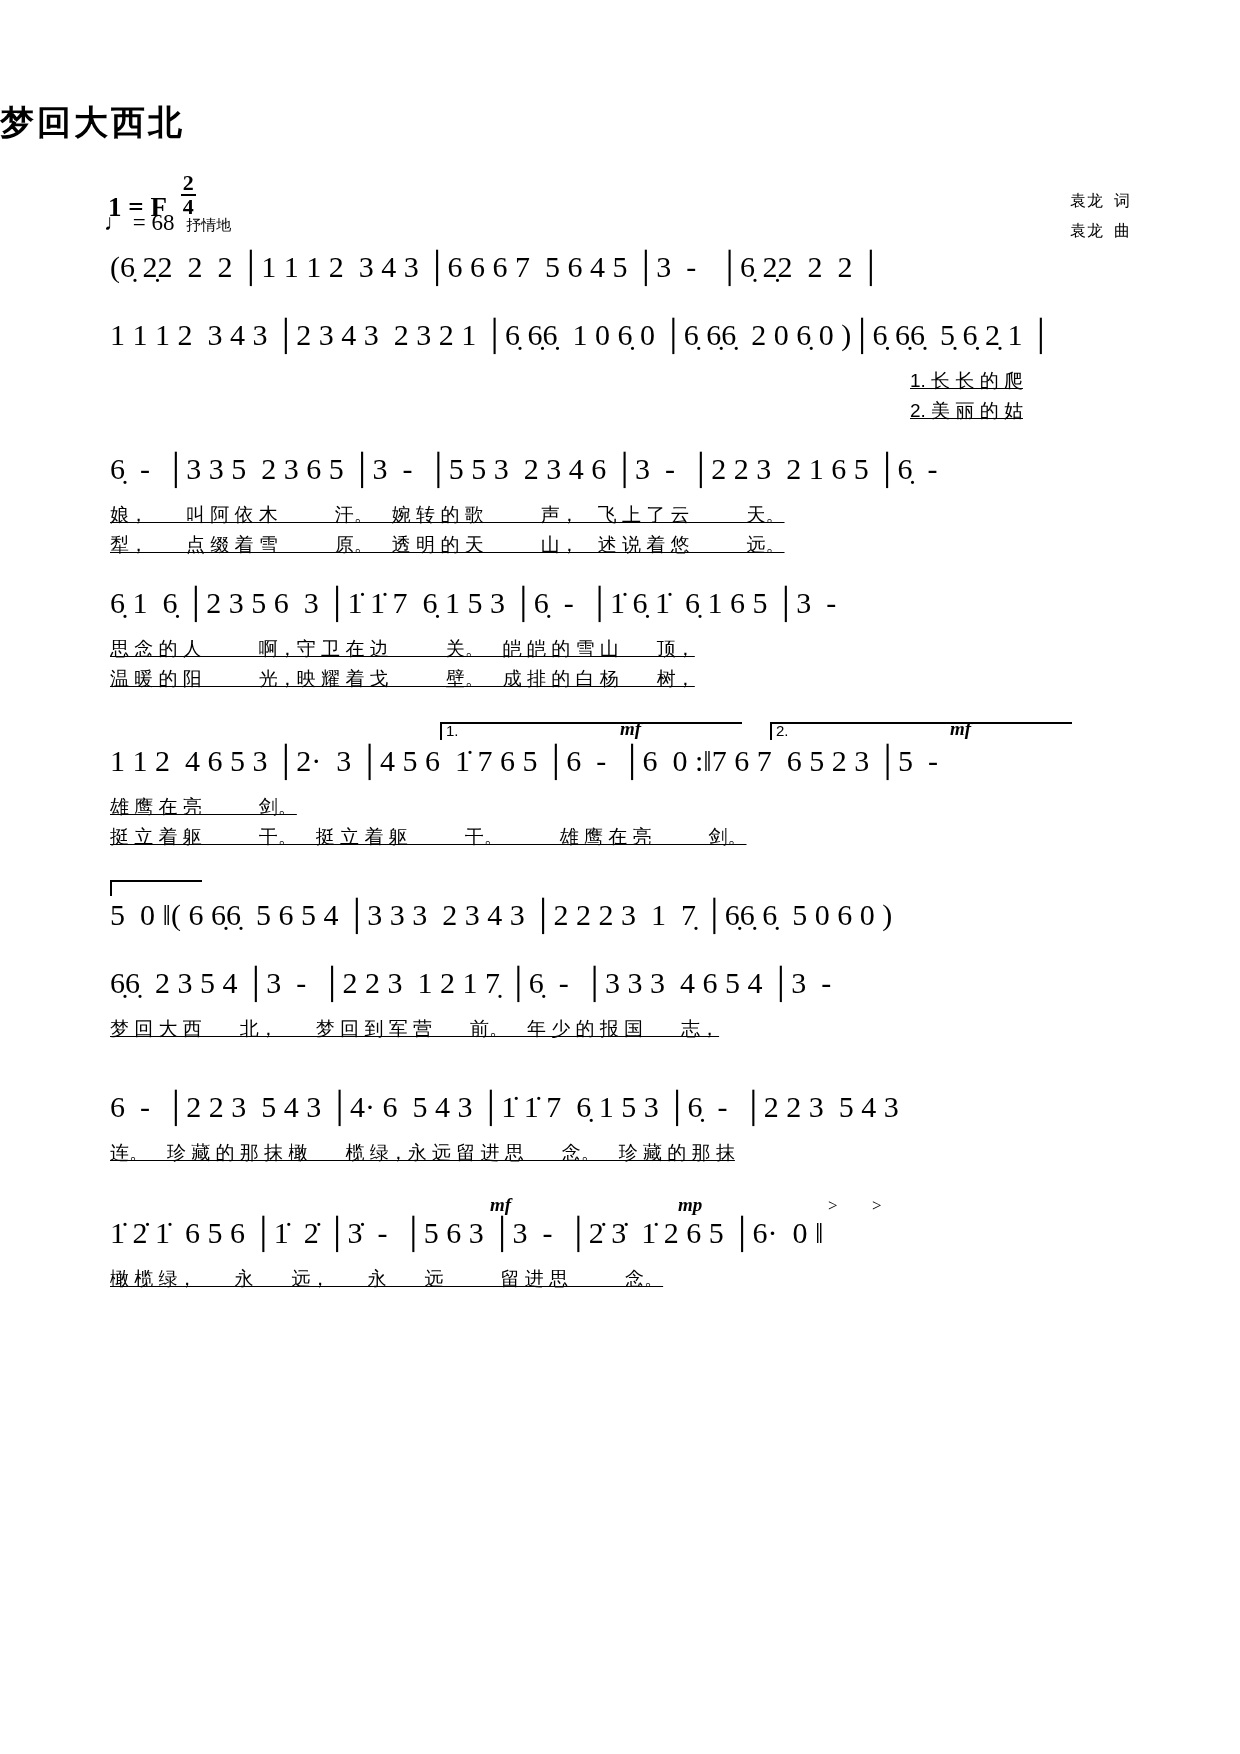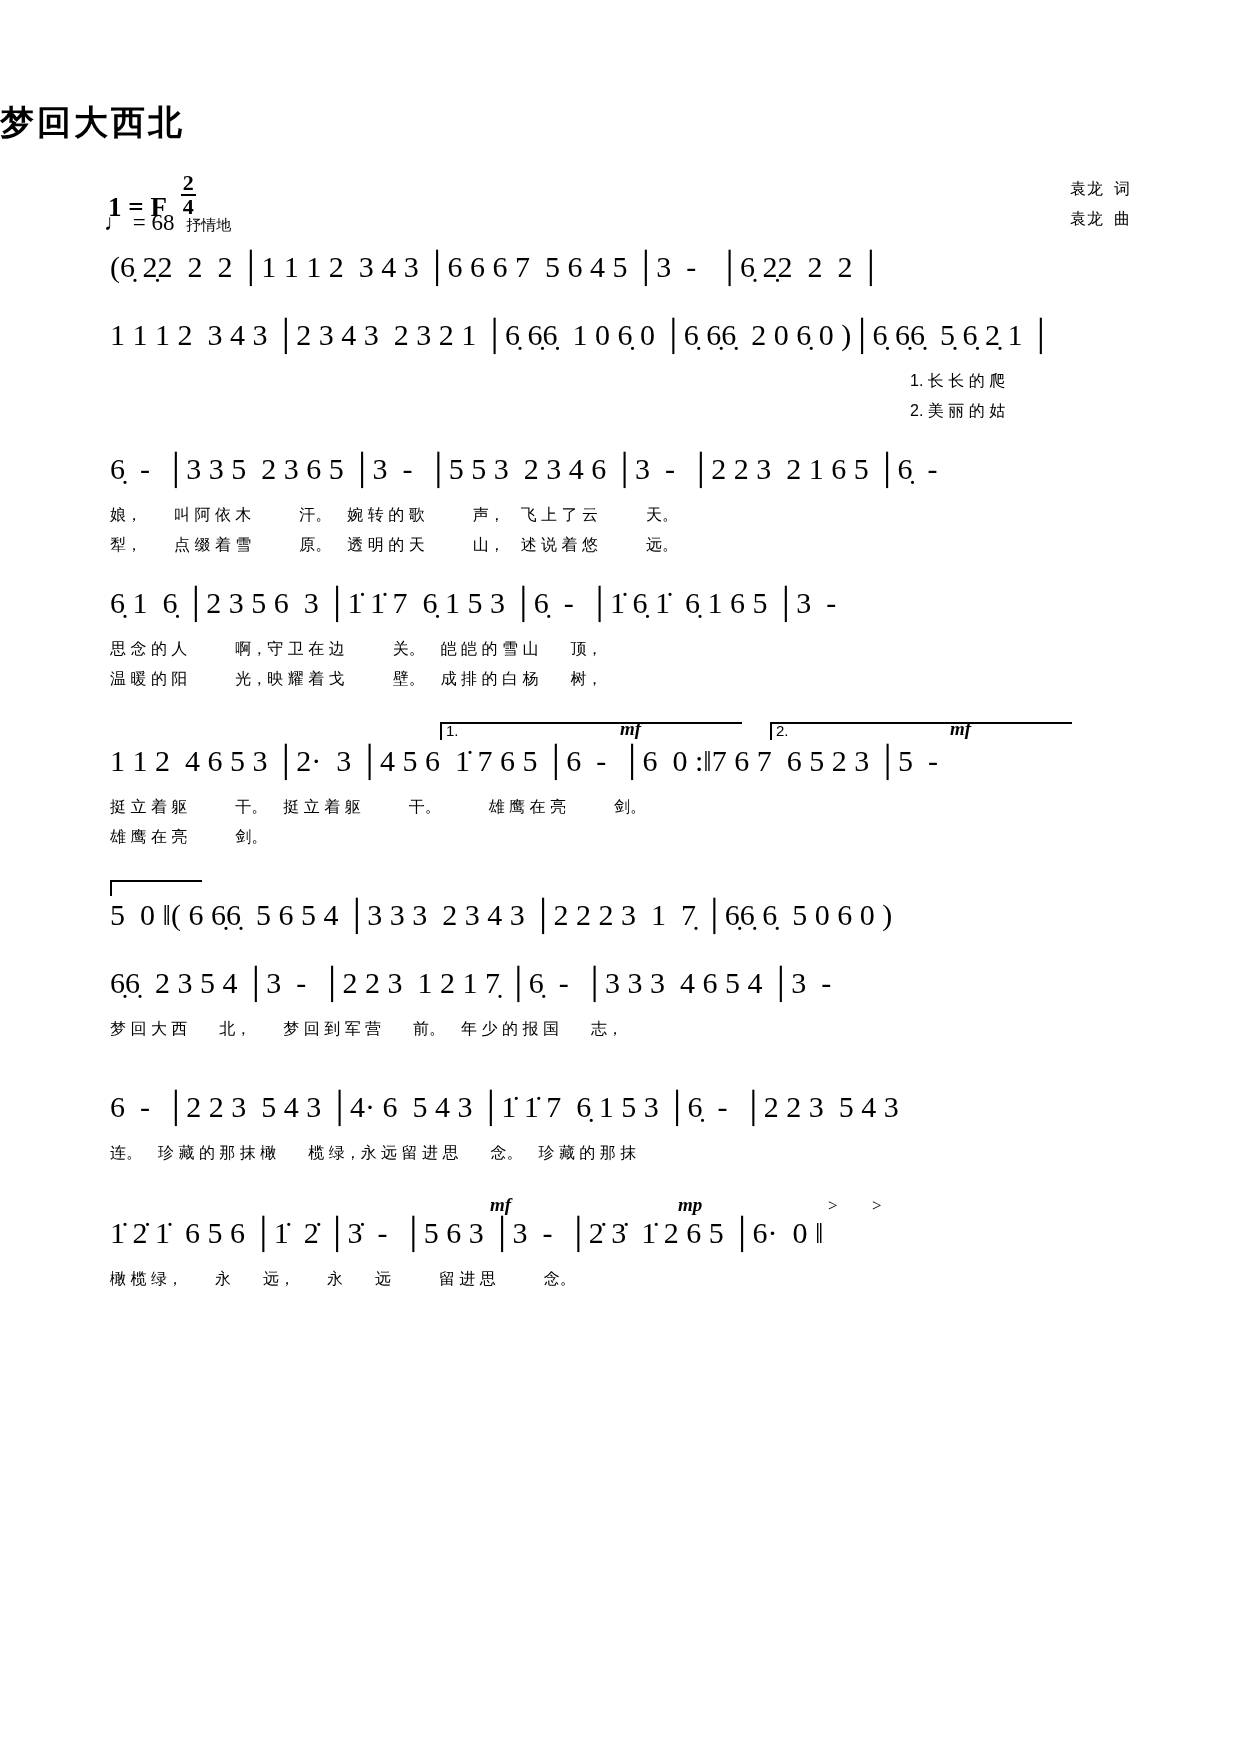--- a/index.html
+++ b/index.html
@@ -73,21 +73,21 @@
     font-size: 23px;
   }
   .tempo .expr {
     font-family: "Liberation Sans", sans-serif;
     font-size: 15px;
     margin-left: 6px;
   }
   .credits {
     position: absolute;
     right: 110px;
-    top: 6px;
+    top: 18px;
     font-family: "Liberation Sans", sans-serif;
     font-size: 16px;
     line-height: 1.9;
     text-align: left;
   }
   .credits div span.nm { letter-spacing: 1px; }
   .credits div span.role { margin-left: 10px; }
 
   
   .system {
@@ -100,25 +100,26 @@
     font-family: "Liberation Serif", serif;
     font-size: 30px;
     letter-spacing: 0px;
     white-space: pre;
     line-height: 1.0;
     height: 46px;
     position: relative;
   }
   .lyric {
     font-family: "Liberation Sans", sans-serif;
-    font-size: 16px;
+    font-size: 19px;
     white-space: pre;
     height: 30px;
     line-height: 30px;
     position: relative;
+    text-decoration: underline;
   }
   .spacer14 { height: 14px; }
   .spacer20 { height: 20px; }
 
   .footer {
     position: absolute;
     left: 0;
     right: 0;
     bottom: 78px;
     text-align: center;
@@ -185,22 +186,22 @@
   <div class="system">
     <div style="position:relative;height:24px;">
       <span style="position:absolute;left:330px;top:0;border-left:2px solid #000;border-top:2px solid #000;width:300px;height:16px;"></span>
       <span style="position:absolute;left:336px;top:0;font-family:'Liberation Sans',sans-serif;font-size:15px;">1.</span>
       <span style="position:absolute;left:510px;top:-4px;font-style:italic;font-weight:bold;font-size:19px;">mf</span>
       <span style="position:absolute;left:660px;top:0;border-left:2px solid #000;border-top:2px solid #000;width:300px;height:16px;"></span>
       <span style="position:absolute;left:666px;top:0;font-family:'Liberation Sans',sans-serif;font-size:15px;">2.</span>
       <span style="position:absolute;left:840px;top:-4px;font-style:italic;font-weight:bold;font-size:19px;">mf</span>
     </div>
     <div class="notes">1 1 2  4 6 5 3 │2·  3 │4 5 6  1̇ 7 6 5 │6  -  │6  0 :‖7 6 7  6 5 2 3 │5  -</div>
+    <div class="lyric">雄 鹰 在 亮　　　剑。</div>
     <div class="lyric">挺 立 着 躯　　　干。　挺 立 着 躯　　　干。　　　雄 鹰 在 亮　　　剑。</div>
-    <div class="lyric">雄 鹰 在 亮　　　剑。</div>
   </div>
   <div class="spacer20"></div>
 
   <div class="system">
     <div style="position:relative;height:20px;">
       <span style="position:absolute;left:0;top:0;border-left:2px solid #000;border-top:2px solid #000;width:90px;height:14px;"></span>
     </div>
     <div class="notes">5  0 ‖( 6 6̣6̣  5 6 5 4 │3 3 3  2 3 4 3 │2 2 2 3  1  7̣ │6̣6̣ 6̣  5 0 6 0 )</div>
   </div>
   <div class="spacer14"></div>

